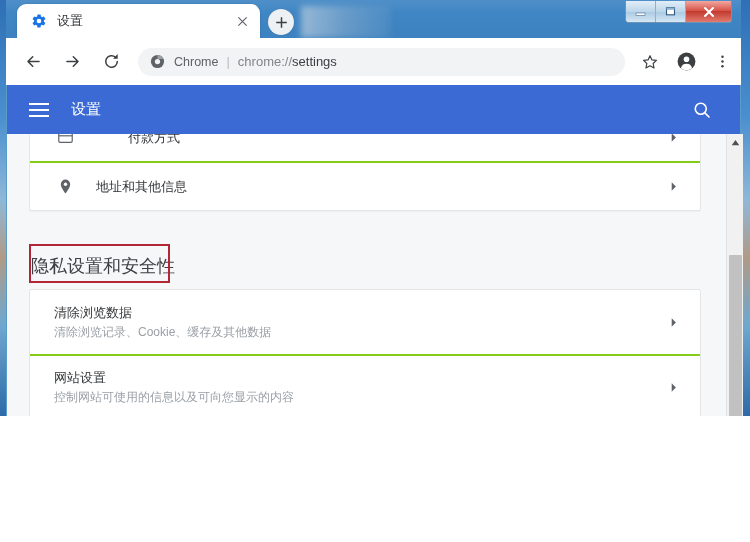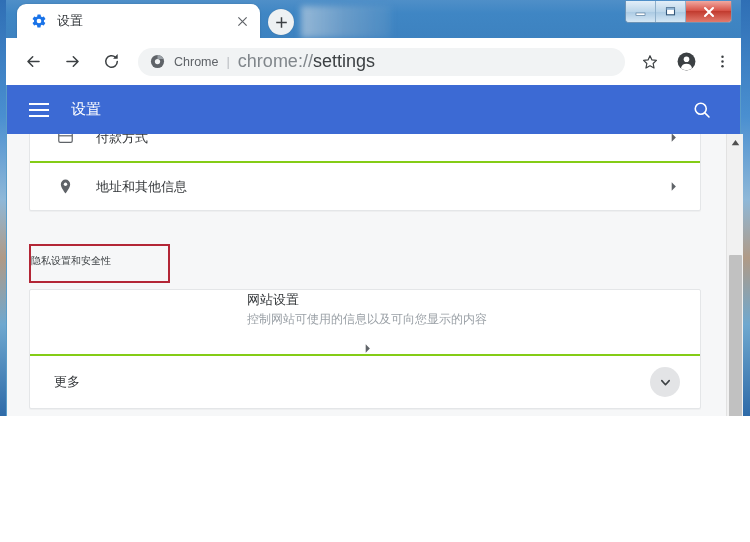--- a/index.html
+++ b/index.html
@@ -193,21 +193,21 @@
     color: #5f6368;
     white-space: nowrap;
   }
   .omni-sep {
     margin: 0 8px;
     color: #b9bdc1;
     font-size: 13px;
     line-height: 1;
   }
   .omni-url {
-    font-size: 18px;
+    font-size: 13px;
     color: #80868b;
     white-space: nowrap;
   }
   .omni-url b { color: #3c4043; font-weight: normal; }
 
   .tbtn.right { margin-left: 0; margin-right: 2px; }
 
   
   .settings-header {
     position: absolute;
@@ -323,21 +323,21 @@
     background: #e3e4e6;
     display: flex;
     align-items: center;
     justify-content: center;
     cursor: pointer;
   }
 
   .section-title {
     position: absolute;
     left: 24px;
-    font-size: 10px;
+    font-size: 18px;
     color: #3c4043;
   }
 
   
   .annot {
     position: absolute;
     border: 2px solid #b32636;
     box-sizing: border-box;
     pointer-events: none;
     background: transparent;
@@ -493,21 +493,21 @@
       <svg width="20" height="20" viewBox="0 0 24 24">
         <circle cx="10.5" cy="10.5" r="6.6" fill="none" stroke="#ffffff" stroke-width="1.9"></circle>
         <path stroke="#ffffff" stroke-width="1.9" stroke-linecap="round" d="M15.4 15.4 L20.4 20.4"></path>
       </svg>
     </div>
   </div>
 
   <div class="content">
 
     <div class="card" style="top:-22px;">
-      <div class="row" style="height:48px;">
+      <div class="row" style="height:48px;gap:32px;">
         <span class="row-icon">
           <svg width="17" height="17" viewBox="0 0 24 24">
             <rect x="2.5" y="5" width="19" height="14" rx="2" fill="none" stroke="#5f6368" stroke-width="1.7"></rect>
             <path stroke="#5f6368" stroke-width="1.7" d="M2.5 9.6 H21.5"></path>
           </svg>
         </span>
         <span class="row-text">
           <span class="row-title">付款方式</span>
         </span>
         <span class="chev">
@@ -530,21 +530,32 @@
           <svg width="11" height="11" viewBox="0 0 12 12">
             <path fill="#5f6368" d="M4 1.4 L8.6 6 L4 10.6 Z"></path>
           </svg>
         </span>
       </div>
     </div>
 
     <div class="section-title" style="top:120px;">隐私设置和安全性</div>
 
     <div class="card" style="top:155px;">
-      <div class="row" style="height:64px;flex-direction:column;">
+      <div class="row" style="height:64px;">
+        <span class="row-text noicon">
+          <span class="row-title">清除浏览数据</span>
+          <span class="row-sub" style="display:block;">清除浏览记录、Cookie、缓存及其他数据</span>
+        </span>
+        <span class="chev">
+          <svg width="11" height="11" viewBox="0 0 12 12">
+            <path fill="#5f6368" d="M4 1.4 L8.6 6 L4 10.6 Z"></path>
+          </svg>
+        </span>
+      </div>
+      <div class="row" style="height:64px;">
         <span class="row-text noicon">
           <span class="row-title">网站设置</span>
           <span class="row-sub" style="display:block;">控制网站可使用的信息以及可向您显示的内容</span>
         </span>
         <span class="chev">
           <svg width="11" height="11" viewBox="0 0 12 12">
             <path fill="#5f6368" d="M4 1.4 L8.6 6 L4 10.6 Z"></path>
           </svg>
         </span>
       </div>

